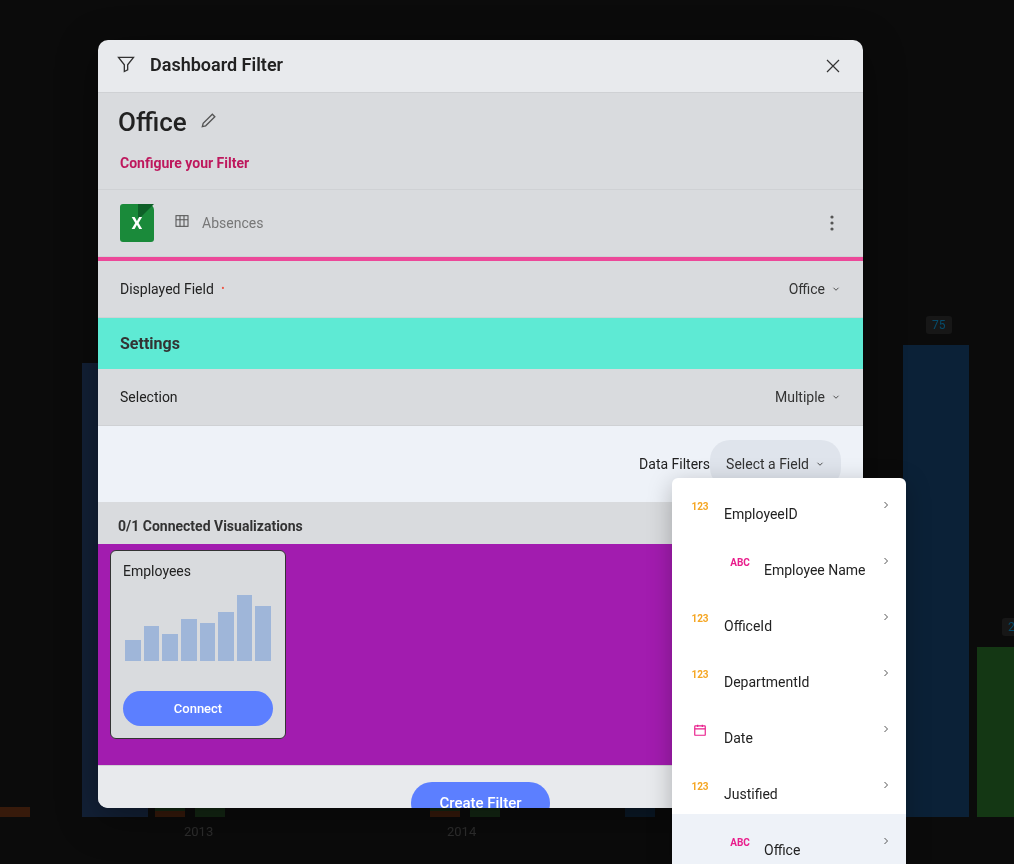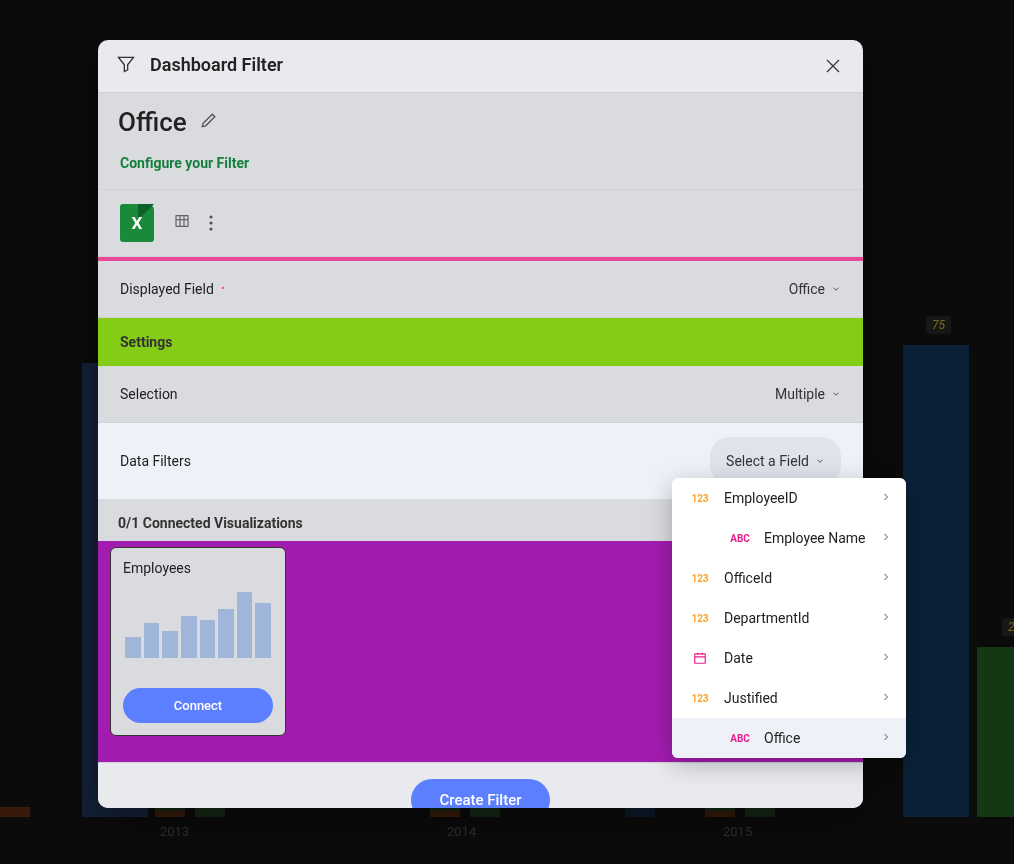--- a/index.html
+++ b/index.html
@@ -8,54 +8,54 @@
   .backdrop { position: absolute; inset: 0; background: rgba(0,0,0,0.55); }
   
   
   .bg-chart { position: absolute; inset: 0; }
   .bg-bar-col { position:absolute; bottom:47px; width:30px; display:flex; flex-direction:column; }
   .bg-bar-blue { background:#1a3a5c; }
   .bg-bar-green { background:#2d5a2d; }
   .bg-bar-orange { background:#7a3a1a; }
   .bg-bar-tall { position:absolute; background:#2a4a7a; }
   .bg-axis { position:absolute; bottom:25px; font-size:13px; color:#666; }
-  .bg-badge { position:absolute; font-size:12px; color:#fde047; background:#333; border-radius:3px; padding:2px 6px;font-style:italic; }
+  .bg-badge { position:absolute; font-size:12px; color:#0ea5e9; background:#333; border-radius:3px; padding:2px 6px; }
   
   .dialog { position: absolute; left: 98px; top: 40px; width: 765px; height: 768px; background: #e8eaed; border-radius: 10px; display:flex; flex-direction:column; overflow:hidden; box-shadow: 0 10px 40px rgba(0,0,0,0.4); }
   
   .dialog-header { display:flex; padding: 14px 18px; }
   .dialog-header .funnel { margin-right:14px; }
   .dialog-header h1 { font-size:18px; font-weight:600; color:#222; flex:1; }
   .close-btn { width:24px; height:24px; cursor:pointer; display:flex; align-items:center; justify-content:center; }
   
   .title-row { display:flex; align-items:center; padding: 14px 20px 4px; background:#d9dbde; border-top:1px solid #cfd1d4; }
   .title-row h2 { font-size:26px; font-weight:500; color:#222; margin-right:12px; }
   .edit-icon { cursor:pointer; }
   
-  .subtitle { padding: 14px 22px 18px; font-size:14px; font-weight:700; color:#15803d; background:#d9dbde; }
+  .subtitle { padding: 14px 22px 18px; font-size:14px; font-weight:700; color:#be185d; background:#d9dbde; }
   
   .source-row { display:flex; align-items:center; padding: 14px 22px; background:#d9dbde; border-top:1px solid #cfd1d4; border-bottom:1px solid #cfd1d4;}
   .excel-badge { width:34px; height:38px; background:#1a8a3a; border-radius:3px 6px 3px 3px; position:relative; display:flex; align-items:center; justify-content:center; margin-right:20px; }
   .excel-badge:before { content:""; position:absolute; right:0; top:0; border-left:8px solid #0e6028; border-bottom:8px solid transparent; border-top:8px solid #0e6028; border-right:8px solid transparent; transform: translateY(-0px);}
   .excel-x { color:#fff; font-weight:700; font-size:17px; position:relative; z-index:1; }
   .grid-icon { margin-right:12px; color:#555; }
   .source-name { font-size:14px; color:#777; flex:1; }
   .kebab { width:18px; height:18px; display:flex; align-items:center; justify-content:center; cursor:pointer; color:#555; }
   
   .setting-row { display:flex; align-items:center; padding: 20px 22px; background:#d9dbde; font-size:14px; color:#222; border-bottom:1px solid #cfd1d4; }
   .setting-row.first { border-top:4px solid #ec4899; }
   .setting-row .label { flex:1; }
   .required-dot { color:#e54; font-size:10px; margin-left:4px; position:relative; top:-2px; }
   .setting-value { display:flex; align-items:center; color:#333; cursor:pointer; }
   .setting-value span { margin-right:6px; }
   .chev { width:10px; height:10px; }
   
-  .section-header { padding: 16px 22px; font-size:14px; font-weight:700; color:#333; background:#84cc16; }
-  
-  .pill-row { display:flex; align-items:center; padding: 14px 22px; background:#eef2f8; font-size:14px; color:#222; }
+  .section-header { padding: 16px 22px; font-size:16px; font-weight:700; color:#333; background:#5eead4; }
+  
+  .pill-row { display:flex; align-items:center; padding: 14px 22px; background:#eef2f8; font-size:14px; color:#222;text-align:right; }
   .pill-row .label { flex:1; }
   .select-pill { background:#dfe4ec; border-radius:20px; padding:16px 16px; font-size:14px; color:#333; cursor:pointer; display:flex; align-items:center; }
   .select-pill span { margin-right:6px; }
   
   .viz-section-label { padding: 16px 20px 10px; font-size:14px; font-weight:700; color:#333; background:#d9dbde; }
   
   .viz-card { margin: 6px 12px; width:176px; border:1.5px solid #333; border-radius:6px; padding:12px; background:#d9dbde; display:flex; flex-direction:column; }
   .viz-card-title { font-size:14px; color:#222; margin-bottom:12px; }
   .viz-chart { height:70px; display:flex; align-items:flex-end; gap:3px; padding:0 2px 0 2px; }
   .viz-chart .b { flex:1; background:#9fb6d9; }
@@ -68,21 +68,21 @@
   
   
   .popover { position:absolute; left:672px; top:478px; width:234px; background:#fff; border-radius:6px; box-shadow: 0 6px 24px rgba(0,0,0,0.25); overflow:hidden; }
   .popover:before { content:""; position:absolute; top:-7px; left:130px; width:14px; height:14px; background:#fff; transform:rotate(45deg); }
   .pop-item { display:flex; align-items:center; padding:12px 14px; font-size:14px; color:#222; cursor:pointer; }
   .pop-item.active { background:#eef2f8; }
   .type-badge { width:28px; font-size:10px; font-weight:700; margin-right:10px; text-align:center; }
   .type-num { color:#f5a623; }
   .type-abc { color:#e91e8c;margin-left:40px; }
   .type-cal { color:#e91e8c; display:flex; justify-content:center; }
-  .pop-item .item-label { flex:1; }
+  .pop-item .item-label { flex:1;margin-top:16px; }
   .pop-chev { color:#555; }
 </style>
 </head>
 <body>
 
 <div class="bg-chart">
   <div class="bg-bar-tall" style="left:82px; bottom:47px; width:66px; height:454px;"></div>
   <div class="bg-bar-tall" style="left:903px; bottom:47px; width:66px; height:472px; background:#1a4a7a;"></div>
   <div class="bg-bar-tall" style="left:977px; bottom:47px; width:37px; height:170px; background:#2d7a2d;"></div>
 
@@ -110,21 +110,21 @@
       <div class="bg-bar-blue" style="height:18px;"></div>
     </div>
   <div class="bg-bar-col" style="left:705px;">
       <div class="bg-bar-green" style="height:12px;"></div>
       <div class="bg-bar-orange" style="height:6px;"></div>
     </div>
   <div class="bg-bar-col" style="left:745px;">
       <div class="bg-bar-green" style="height:12px;"></div>
     </div>
 
-  <div class="bg-axis" style="left:160px;">2013</div>
+  <div class="bg-axis" style="left:184px;">2013</div>
   <div class="bg-axis" style="left:447px;">2014</div>
   <div class="bg-axis" style="left:723px;">2015</div>
 </div>
 
 <div class="backdrop"></div>
 
 <div class="dialog">
   <div class="dialog-header">
     <span class="funnel">
       <svg width="20" height="20" viewBox="0 0 24 24" fill="none" stroke="#333" stroke-width="1.6">
@@ -152,20 +152,21 @@
   <div class="source-row">
     <div class="excel-badge">
         <span class="excel-x">X</span>
       </div>
     <span class="grid-icon">
       <svg width="16" height="16" viewBox="0 0 24 24" fill="none" stroke="#555" stroke-width="1.6">
           <rect x="3" y="4" width="18" height="16"></rect>
           <path d="M3 10h18M9 4v16M15 4v16"></path>
         </svg>
     </span>
+    <span class="source-name">Absences</span>
     <div class="kebab">
       <svg width="4" height="16" viewBox="0 0 4 16" fill="#555">
           <circle cx="2" cy="2" r="1.6"></circle>
           <circle cx="2" cy="8" r="1.6"></circle>
           <circle cx="2" cy="14" r="1.6"></circle>
         </svg>
     </div>
   </div>
 
   <div class="setting-row first">

